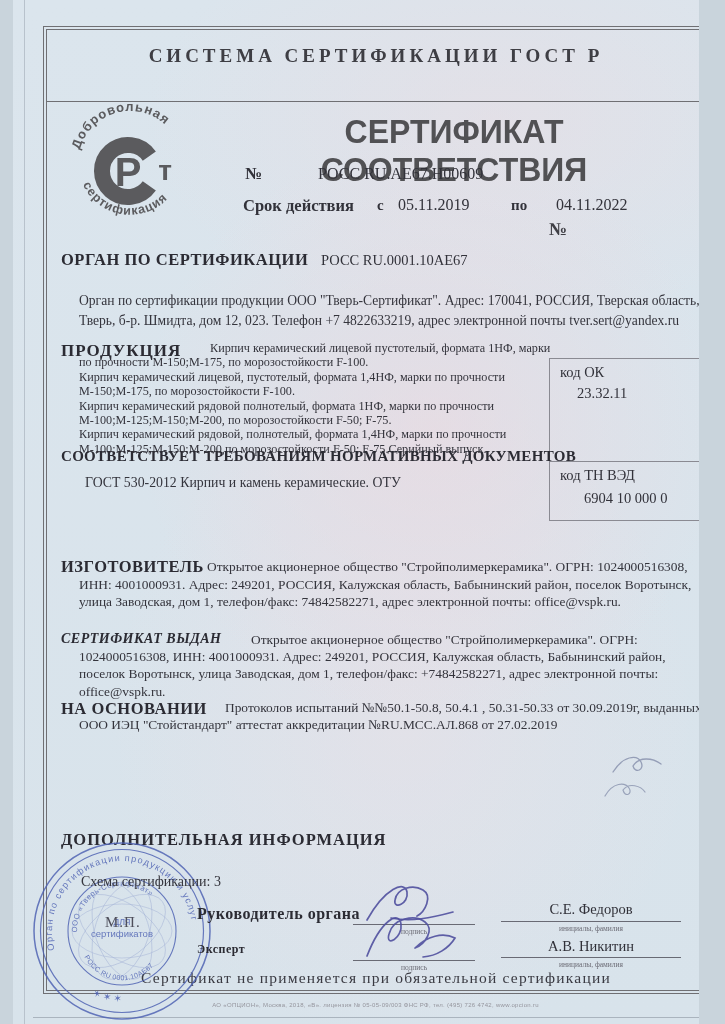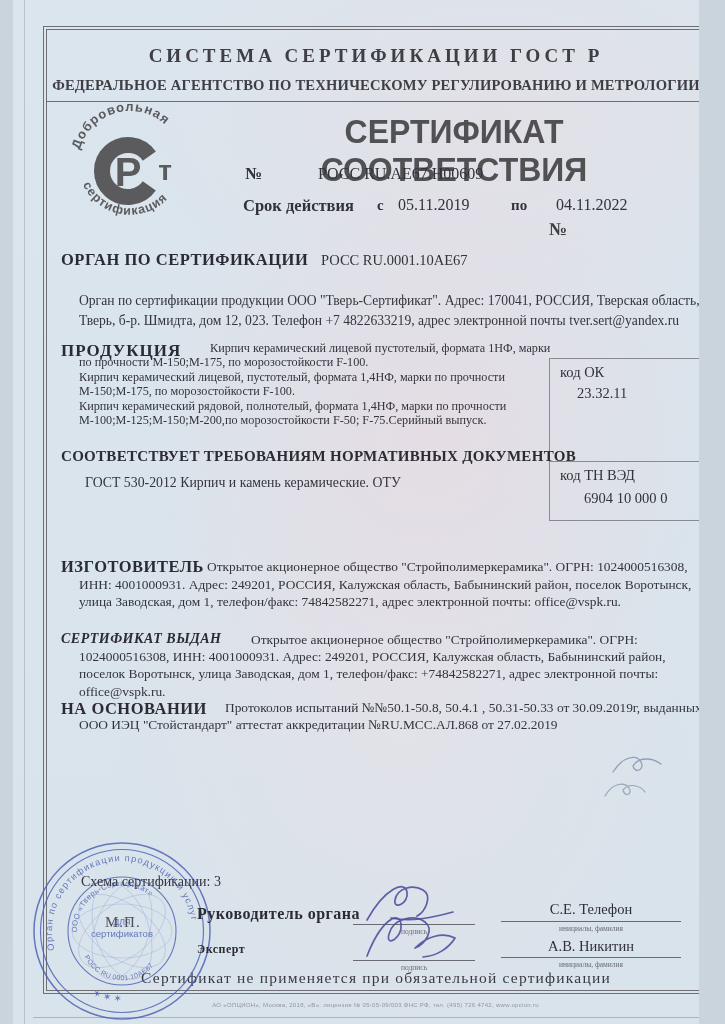--- a/index.html
+++ b/index.html
@@ -33,21 +33,20 @@
   <div class="abs" style="left:11px;top:0;width:1px;height:1024px;background:#b8c2cc;"></div>
   <div class="abs" style="left:701px;top:6px;width:2px;height:1012px;background:#7e8694;"></div>
   <div class="abs" style="left:706px;top:6px;width:1px;height:1012px;background:#9aa4b0;"></div>
   <div class="abs" style="left:20px;top:1017px;width:690px;height:1px;background:#aab4be;"></div>
 
   <div class="abs frame" style="left:30px;top:26px;width:666px;height:966px;">
     <div class="abs frame" style="left:2px;top:2px;right:2px;bottom:2px;"></div>
   </div>
 
   <div class="abs ser b" style="left:34px;top:45px;width:658px;text-align:center;font-size:19px;letter-spacing:4px;color:#3e3e44;">СИСТЕМА СЕРТИФИКАЦИИ ГОСТ Р</div>
-  <div class="abs ser b" style="left:34px;top:77px;width:658px;text-align:center;font-size:14.6px;letter-spacing:.2px;color:#3e3e44;">ФЕДЕРАЛЬНОЕ АГЕНТСТВО ПО ТЕХНИЧЕСКОМУ РЕГУЛИРОВАНИЮ И МЕТРОЛОГИИ</div>
   <div class="abs" style="left:34px;top:101px;width:659px;height:1px;background:#6f6f73;"></div>
 
   <svg class="abs" style="left:52px;top:103px;" width="134" height="128" viewBox="0 0 134 128">
     <defs>
       <path id="lg-top" d="M 13,60 A 52,52 0 0 1 117,60"></path>
       <path id="lg-bot" d="M 15,74 A 52,52 0 0 0 115,74"></path>
     </defs>
     <text font-family="Liberation Sans, DejaVu Sans, sans-serif" font-size="13" font-weight="700" fill="#5b5b5e" letter-spacing="1">
       <textPath href="#lg-top" startOffset="8%">Добровольная</textPath>
     </text>
@@ -73,20 +72,21 @@
   <div class="abs ser b" style="left:536px;top:219px;font-size:18px;color:#3f3f45;">№</div>
 
   <div class="abs lbl" style="left:48px;top:250px;font-size:16.5px;letter-spacing:.5px;">ОРГАН ПО СЕРТИФИКАЦИИ</div>
   <div class="abs ser ink" style="left:308px;top:252px;font-size:14.5px;">РОСС RU.0001.10АЕ67</div>
   <div class="abs ser" style="left:66px;top:291px;width:628px;font-size:13.6px;line-height:19.5px;color:#34343c;">Орган по сертификации продукции ООО "Тверь-Сертификат". Адрес: 170041, РОССИЯ, Тверская область, Тверь, б-р. Шмидта, дом 12, 023. Телефон +7 4822633219, адрес электронной почты tver.sert@yandex.ru</div>
 
   <div class="abs lbl" style="left:48px;top:341px;font-size:17px;letter-spacing:1px;">ПРОДУКЦИЯ</div>
   <div class="abs ser" style="left:66px;top:341px;width:472px;font-size:12.2px;line-height:14.4px;color:#34343c;">
     <p style="text-indent:131px;">Кирпич керамический лицевой пустотелый, формата 1НФ, марки по прочности М-150;М-175, по морозостойкости F-100.</p>
     <p>Кирпич керамический лицевой, пустотелый, формата 1,4НФ, марки по прочности М-150;М-175, по морозостойкости F-100.</p>
+    <p>Кирпич керамический рядовой полнотелый, формата 1НФ, марки по прочности М-100;М-125;М-150;М-200, по морозостойкости F-50; F-75.</p>
     <p>Кирпич керамический рядовой, полнотелый, формата 1,4НФ, марки по прочности М-100;М-125;М-150;М-200,по морозостойкости F-50; F-75.Серийный выпуск.</p>
   </div>
 
   <div class="abs codebox" style="left:536px;top:358px;width:149px;height:102px;">
     <div class="abs ser ink" style="left:10px;top:5px;font-size:14.5px;">код ОК</div>
     <div class="abs ser ink" style="left:27px;top:26px;font-size:14.5px;">23.32.11</div>
   </div>
 
   <div class="abs lbl" style="left:48px;top:448px;font-size:15px;letter-spacing:.3px;text-align:right;">СООТВЕТСТВУЕТ ТРЕБОВАНИЯМ НОРМАТИВНЫХ ДОКУМЕНТОВ</div>
   <div class="abs ser" style="left:72px;top:475px;font-size:13.8px;color:#34343c;">ГОСТ 530-2012 Кирпич и камень керамические. ОТУ</div>
@@ -105,20 +105,21 @@
   <div class="abs lbl" style="left:48px;top:699px;font-size:16.5px;letter-spacing:.5px;">НА ОСНОВАНИИ</div>
   <div class="abs ser" style="left:66px;top:700px;width:630px;font-size:13.4px;line-height:16.8px;color:#34343c;text-indent:146px;">Протоколов испытаний №№50.1-50.8, 50.4.1 , 50.31-50.33 от 30.09.2019г, выданных ООО ИЭЦ "Стойстандарт" аттестат аккредитации №RU.МСС.АЛ.868 от 27.02.2019</div>
 
   <svg class="abs" style="left:596px;top:752px;" width="56" height="26" viewBox="0 0 56 26">
     <path d="M 4,20 C 14,4 28,2 32,10 C 36,18 26,22 24,14 C 30,4 44,6 52,12" fill="none" stroke="#7d87a5" stroke-width="1.3" opacity=".75" stroke-linecap="round"></path>
   </svg>
   <svg class="abs" style="left:588px;top:780px;" width="48" height="22" viewBox="0 0 48 22">
     <path d="M 4,16 C 12,2 24,2 28,8 C 32,14 24,18 22,10 C 28,2 40,6 44,12" fill="none" stroke="#7d87a5" stroke-width="1.2" opacity=".7" stroke-linecap="round"></path>
   </svg>
 
+  <div class="abs lbl" style="left:48px;top:830px;font-size:16.5px;letter-spacing:1px;">ДОПОЛНИТЕЛЬНАЯ ИНФОРМАЦИЯ</div>
   <div class="abs ser" style="left:68px;top:874px;font-size:14px;color:#34343c;z-index:5;">Схема сертификации: 3</div>
 
   <svg class="abs" style="left:14px;top:836px;opacity:.82;z-index:1;" width="190" height="190" viewBox="0 0 190 190">
     <defs>
       <path id="st-ring" d="M 29.2,118.9 A 70,70 0 1 1 160.8,118.9"></path>
       <path id="st-stars" d="M 45,145 A 70,70 0 0 0 145,145"></path>
       <path id="st-org" d="M 50.7,102.8 A 45,45 0 1 1 139.3,102.8"></path>
       <path id="st-code" d="M 55,115 A 42,42 0 0 0 135,115"></path>
     </defs>
     <g fill="none" stroke="#4c60b2">
@@ -151,21 +152,21 @@
   <div class="abs ser" style="left:92px;top:914px;font-size:15px;letter-spacing:1px;color:#4e4e5a;z-index:5;">М.П.</div>
 
   <div class="abs lbl" style="left:184px;top:905px;font-size:16px;letter-spacing:.5px;z-index:4;">Руководитель органа</div>
 
   <svg class="abs" style="left:348px;top:878px;z-index:3;" width="110" height="48" viewBox="0 0 110 48">
     <path d="M 6,42 C 24,10 44,2 46,14 C 48,26 32,32 34,22 C 36,10 52,6 62,12 C 72,18 64,34 56,38 M 30,40 C 50,44 70,40 92,34" fill="none" stroke="#50509f" stroke-width="1.7" opacity=".9" stroke-linecap="round"></path>
   </svg>
   <div class="abs line" style="left:340px;top:924px;width:122px;"></div>
   <div class="abs cap" style="left:340px;top:927px;width:122px;">подпись</div>
 
-  <div class="abs ser" style="left:492px;top:901px;width:172px;text-align:center;font-size:14.5px;color:#303038;">С.Е. Телефон</div>
+  <div class="abs ser" style="left:492px;top:901px;width:172px;text-align:center;font-size:14.5px;color:#303038;">С.Е. Федоров</div>
   <div class="abs line" style="left:488px;top:921px;width:180px;"></div>
   <div class="abs cap" style="left:488px;top:924px;width:180px;">инициалы, фамилия</div>
 
   <div class="abs lbl" style="left:184px;top:942px;font-size:12px;letter-spacing:.5px;z-index:4;text-align:center;">Эксперт</div>
 
   <svg class="abs" style="left:346px;top:910px;z-index:3;" width="115" height="52" viewBox="0 0 115 52">
     <path d="M 8,46 C 22,10 40,0 42,14 C 44,28 26,38 30,24 C 34,8 56,4 66,12 C 76,20 66,34 56,38 M 56,38 C 68,26 84,22 96,28 C 90,38 78,46 64,47" fill="none" stroke="#50509f" stroke-width="1.7" opacity=".9" stroke-linecap="round"></path>
   </svg>
   <div class="abs line" style="left:340px;top:960px;width:122px;"></div>
   <div class="abs cap" style="left:340px;top:963px;width:122px;">подпись</div>

